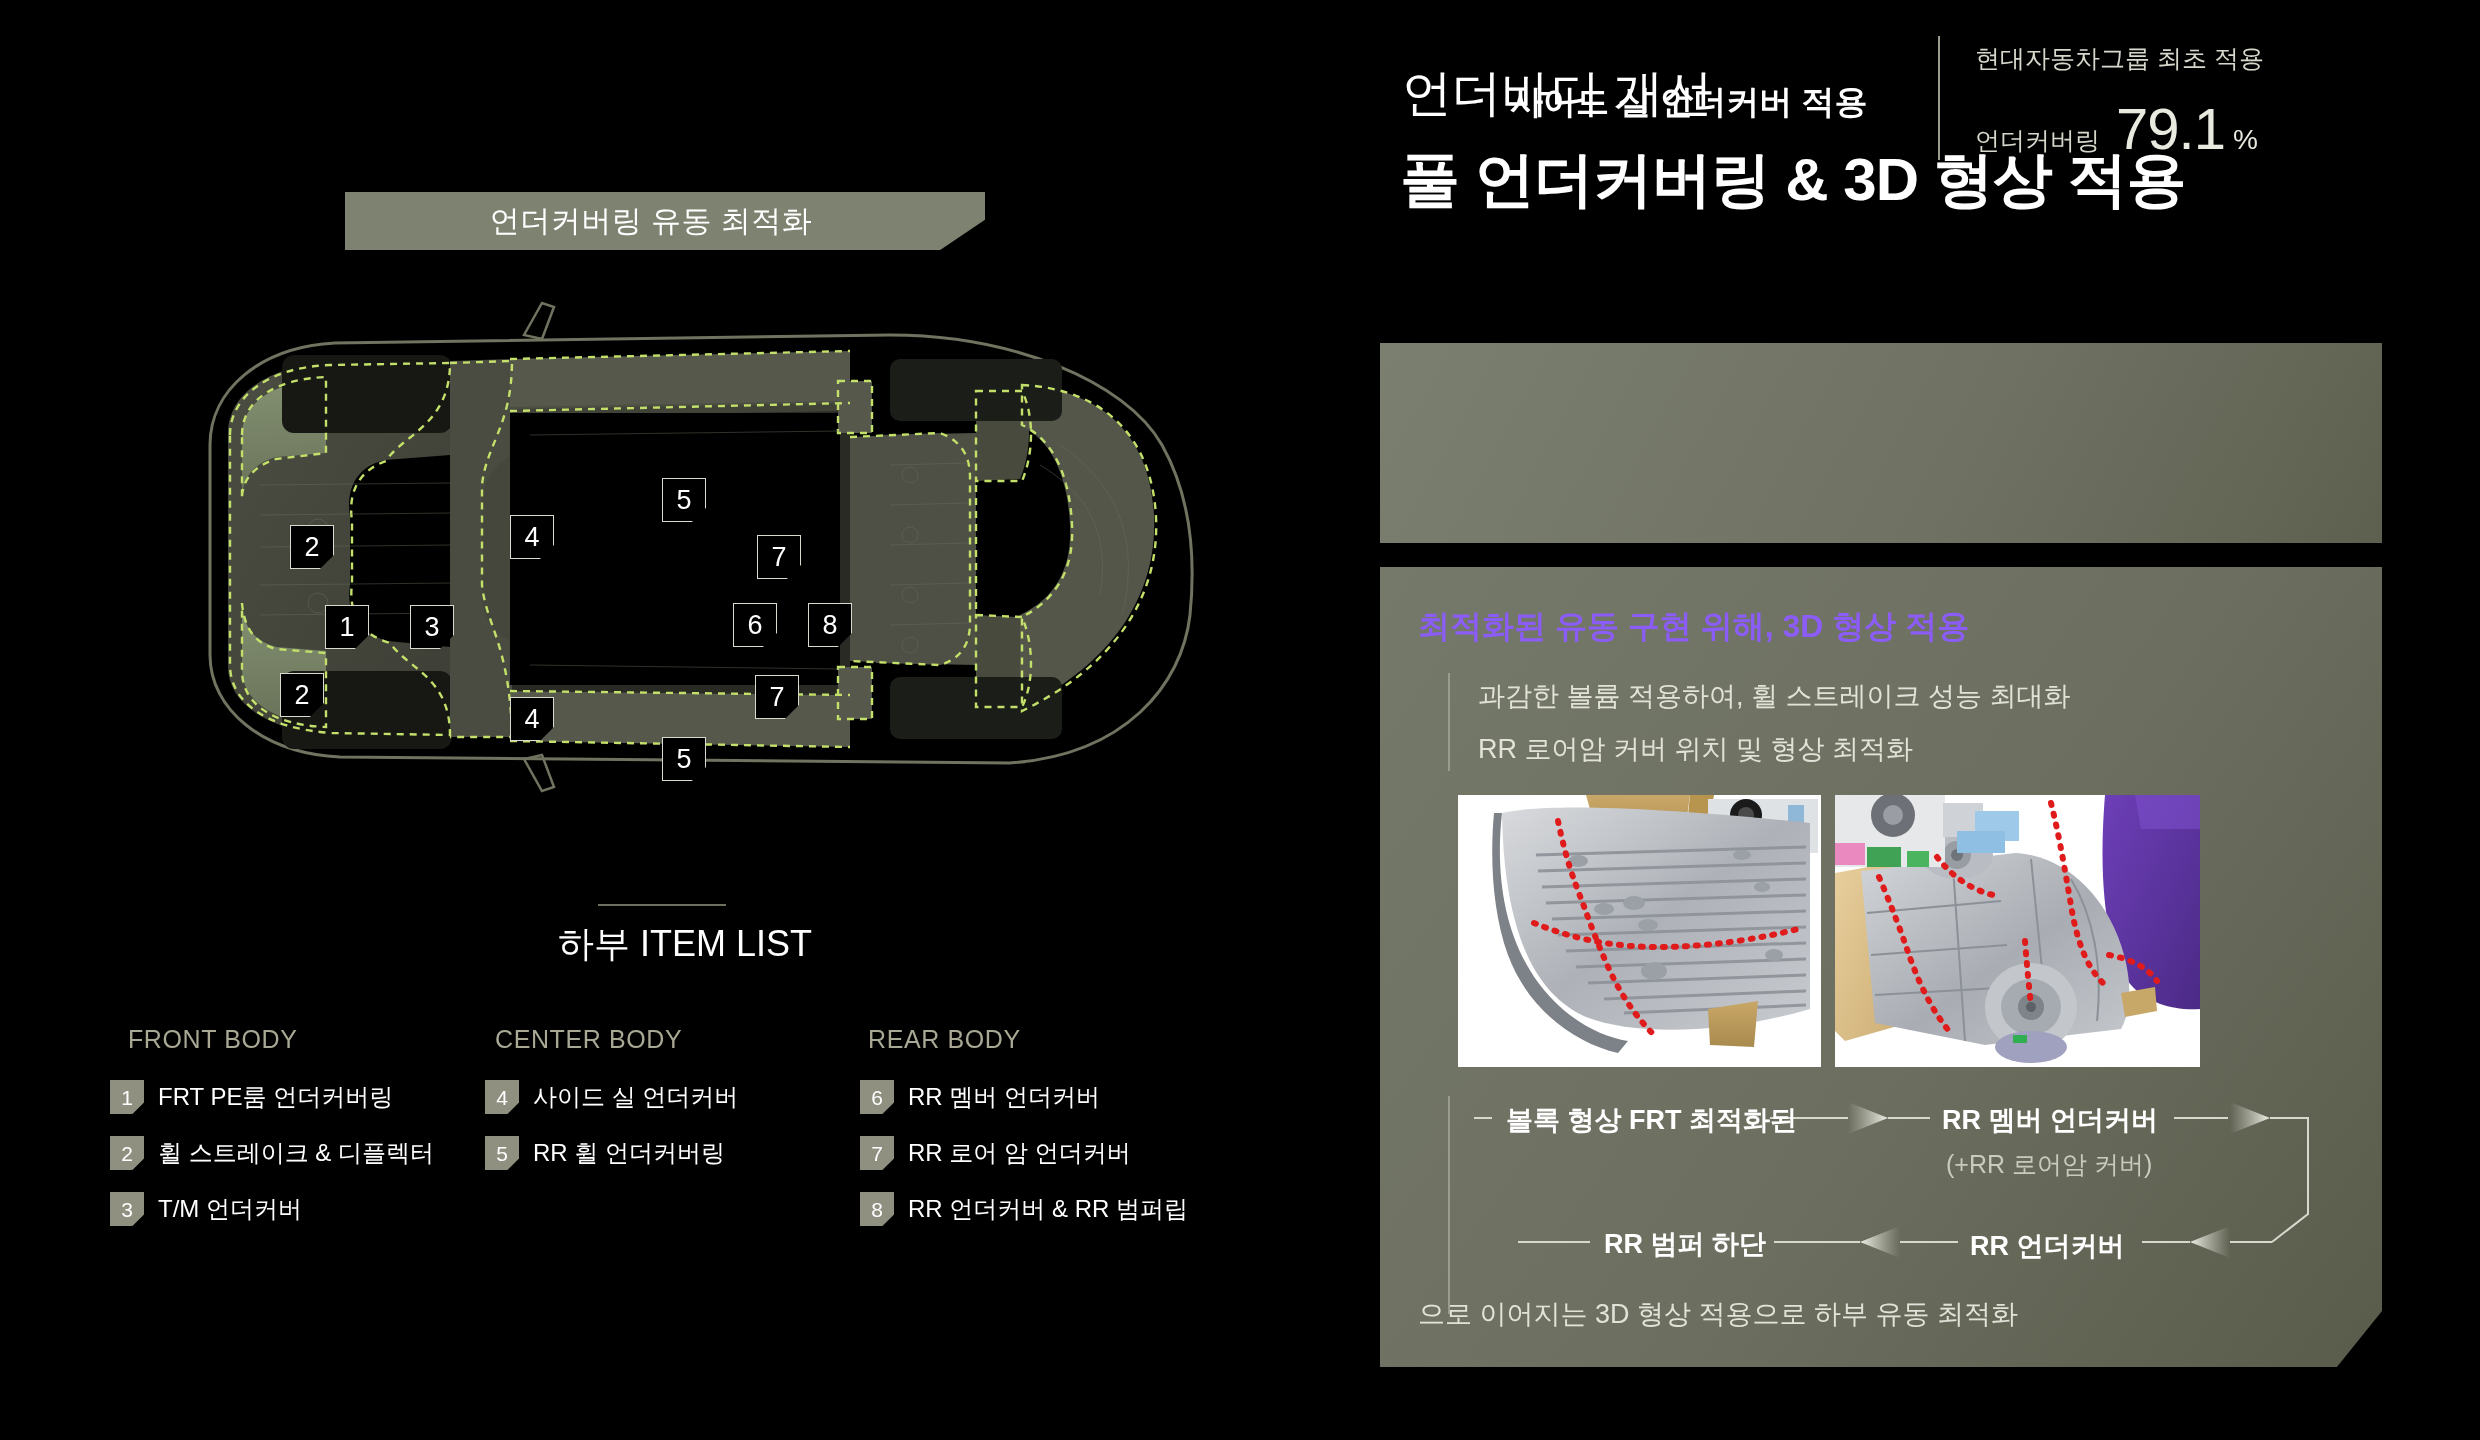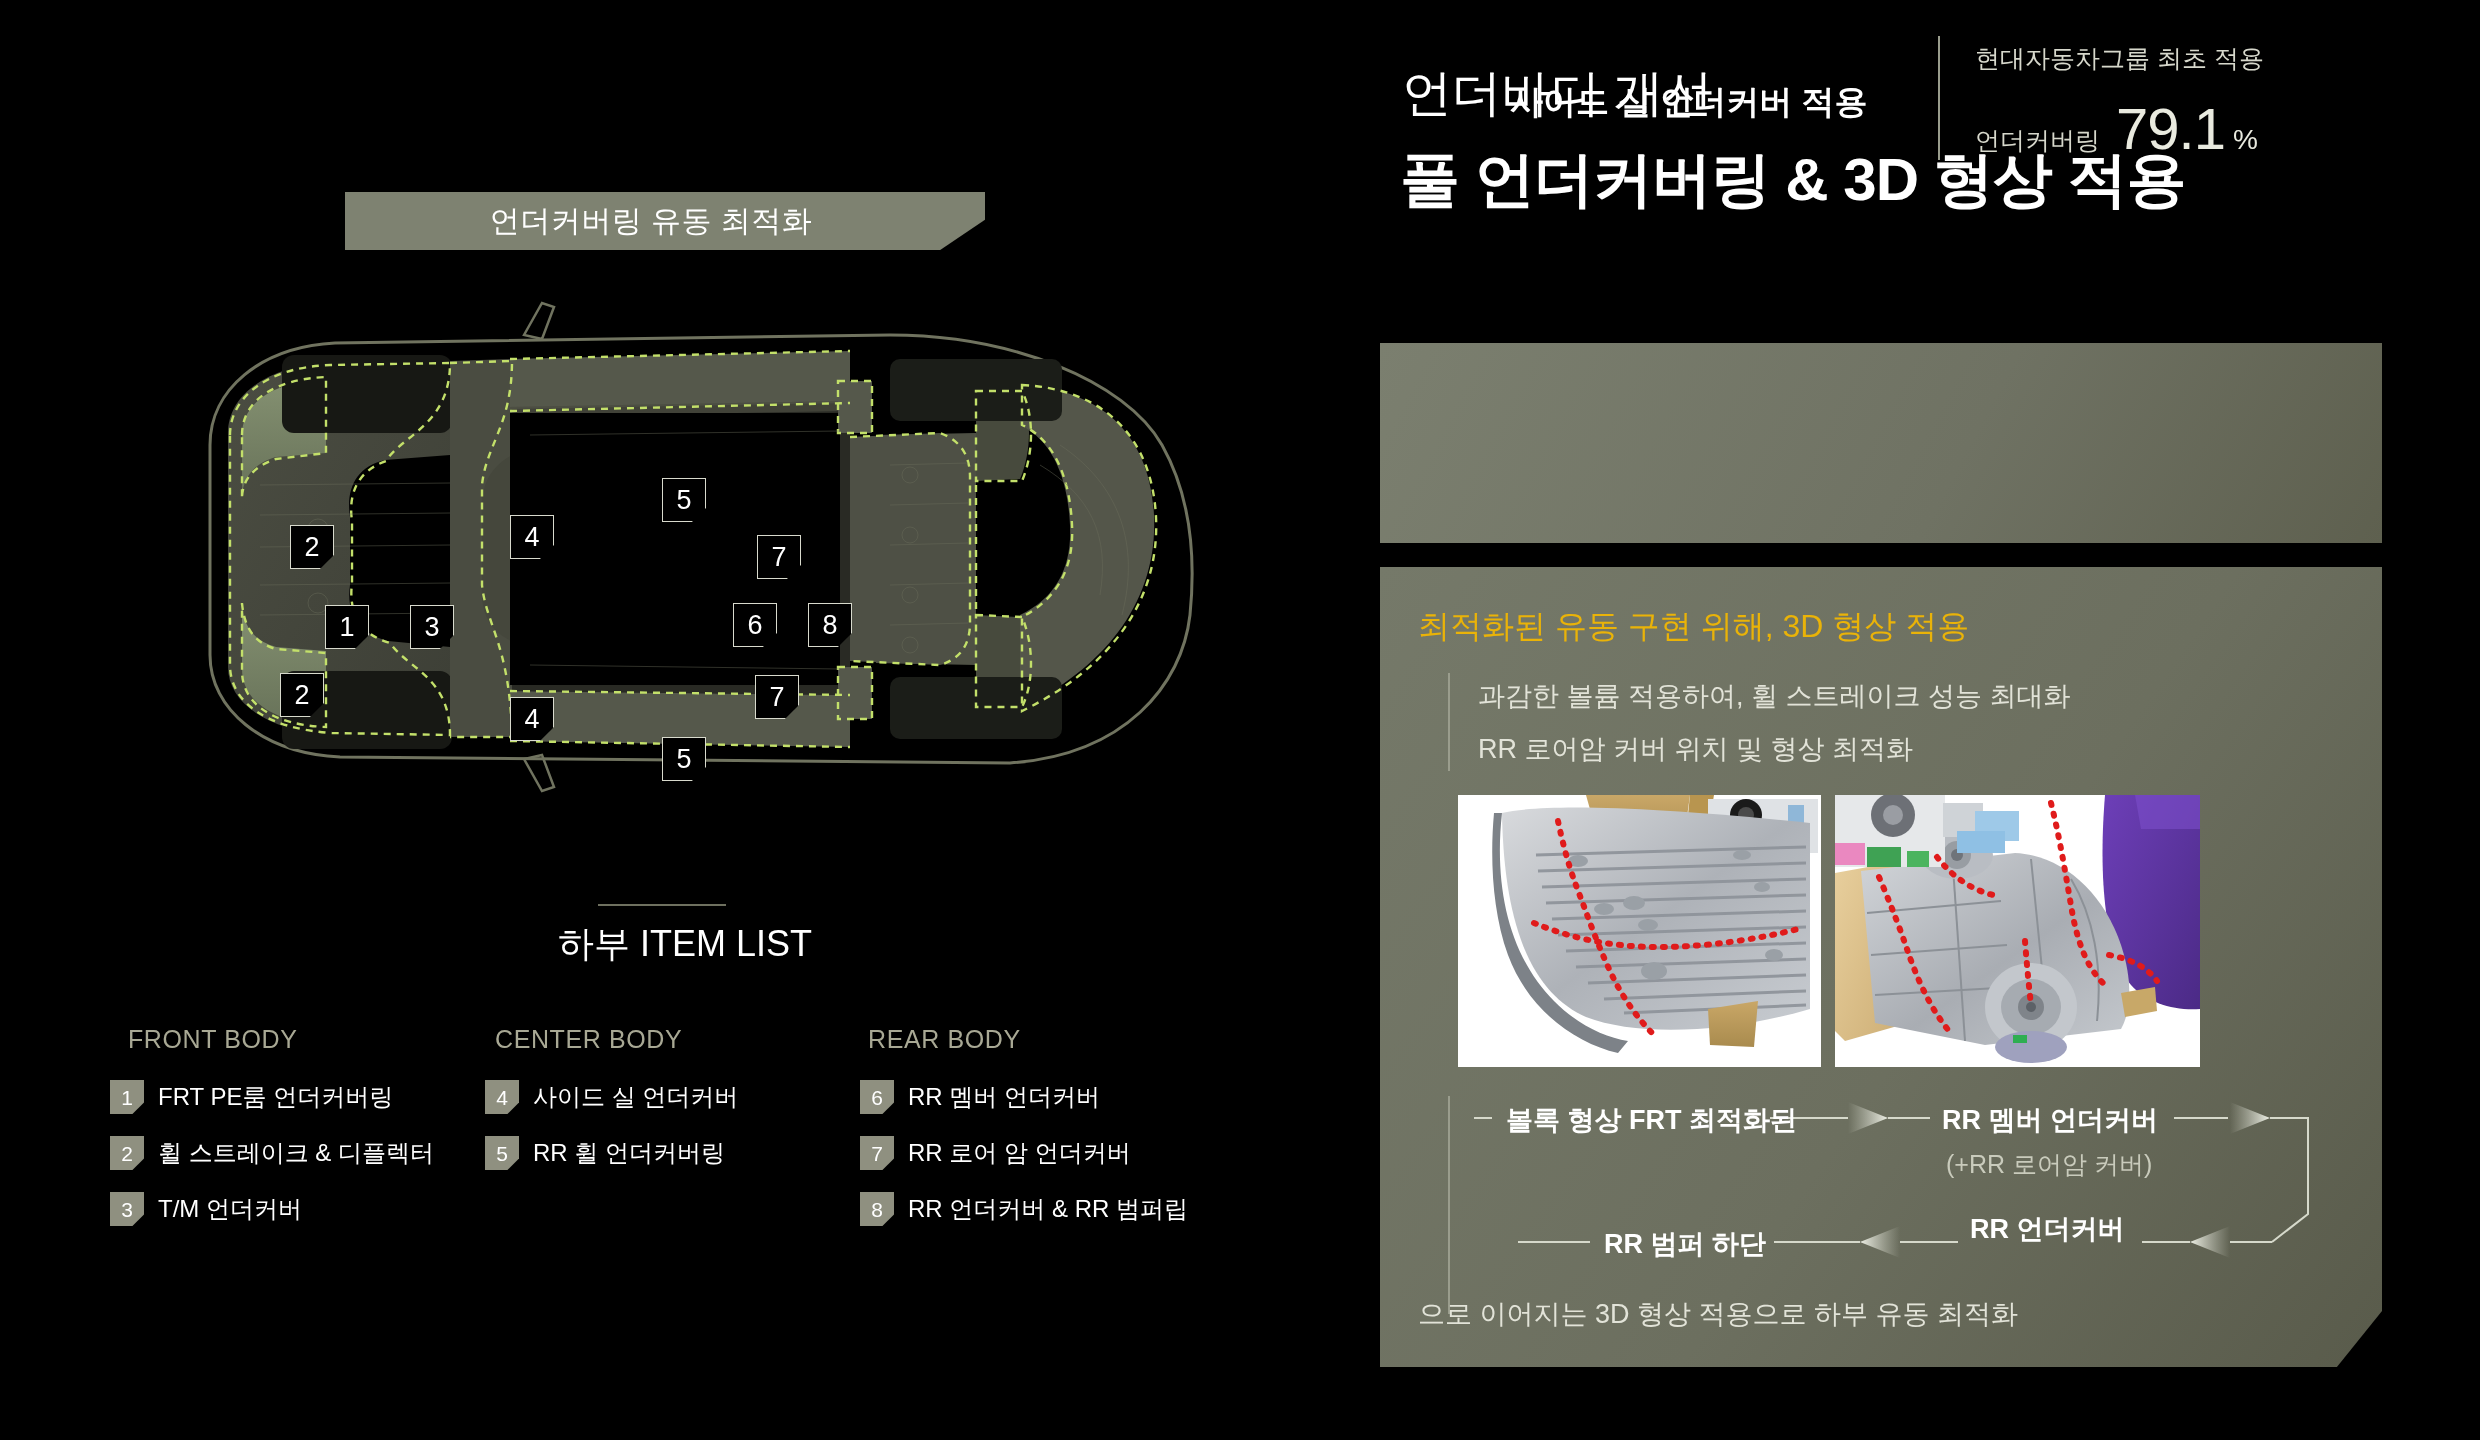--- a/index.html
+++ b/index.html
@@ -116,21 +116,21 @@
 
   
   #panel-bot {
     position: absolute; left: 10px; top: 567px; width: 1002px; height: 800px;
     background: linear-gradient(125deg, #757969 0%, #6C6F5F 55%, #595B4B 100%);
     -webkit-clip-path: polygon(0 0, 100% 0, 100% 93%, 95.5% 100%, 0 100%);
     clip-path: polygon(0 0, 100% 0, 100% 93%, 95.5% 100%, 0 100%);
   }
   #panel-bot-title {
     position: absolute; left: 48px; top: 605px;
-    color: #eab308; font-size: 32px; font-weight: 400;
+    color: #8b5cf6; font-size: 32px; font-weight: 700;
   }
   #bullet-rule {
     position: absolute; left: 78px; top: 673px; width: 2px; height: 98px;
     background: #9a9d8d;
   }
   .bullet {
     position: absolute; left: 108px;
     color: #E2E3D8; font-size: 27px;
   }
   #bullet-0 { top: 678px; }
@@ -559,20 +559,20 @@
         <line x1="540" y1="146" x2="482" y2="146" stroke="#d6d9cb" stroke-width="2"></line>
         <path d="M482 130 L442 146 L482 162 Z" fill="url(#fadeL)"></path>
         <line x1="442" y1="146" x2="356" y2="146" stroke="#d6d9cb" stroke-width="2"></line>
 
         <line x1="100" y1="146" x2="172" y2="146" stroke="#d6d9cb" stroke-width="2"></line>
       </svg>
 
       <div class="flow-label" style="left:88px; top:6px">볼록 형상 FRT 최적화된</div>
       <div class="flow-label" style="left:524px; top:6px">RR 멤버 언더커버</div>
       <div class="flow-sub" style="left:528px; top:52px">(+RR 로어암 커버)</div>
-      <div class="flow-label" style="left:552px; top:115px">RR 언더커버</div>
+      <div class="flow-label" style="left:552px; top:132px">RR 언더커버</div>
       <div class="flow-label" style="left:186px; top:130px">RR 범퍼 하단</div>
     </div>
 
     <div id="flow-foot">으로 이어지는 3D 형상 적용으로 하부 유동 최적화</div>
 
   </div>
 </div>
 
 </body></html>

